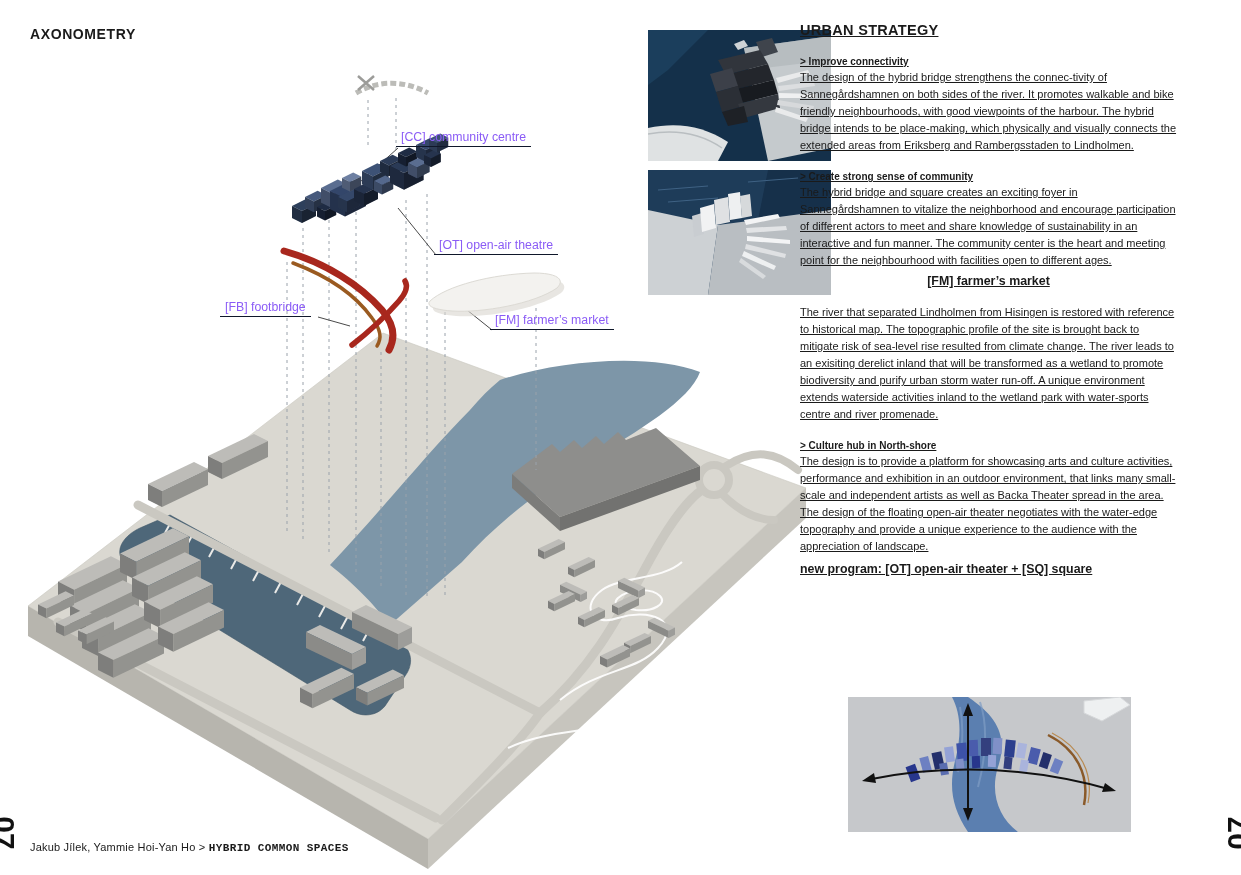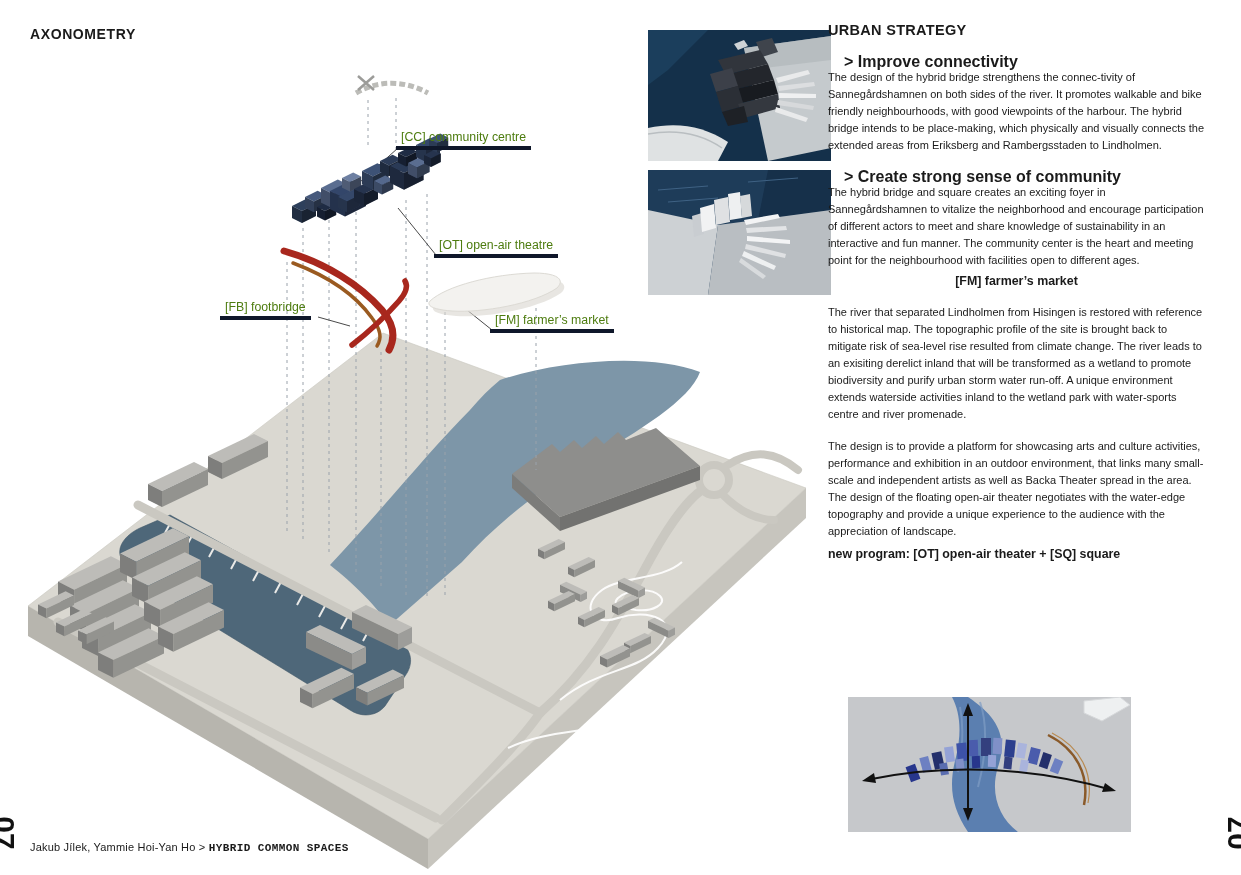--- a/index.html
+++ b/index.html
@@ -1,30 +1,30 @@
 <!DOCTYPE html>
 <html><head>
 <meta charset="utf-8">
 <style>
   html,body{margin:0;padding:0;background:#fff;}
   .page{position:relative;width:1241px;height:875px;background:#ffffff;overflow:hidden;
         font-family:"Liberation Sans",sans-serif;color:#1a1a1a;}
   .page-title{position:absolute;left:30px;top:26px;font-size:14px;font-weight:bold;
         letter-spacing:.6px;margin:0;}
   .axo{position:absolute;left:0;top:0;width:840px;height:875px;}
-  .axlabel{position:absolute;font-size:12.3px;line-height:14px;color:#4d7c0f;
-        border-bottom:4px solid #0f172a;padding:0 5px 2px 5px;background:transparent;white-space:nowrap;}
+  .axlabel{position:absolute;font-size:12.3px;line-height:14px;color:#8b5cf6;
+        border-bottom:1px solid #0f172a;padding:0 5px 2px 5px;background:transparent;white-space:nowrap;}
   .photo{position:absolute;overflow:hidden;}
   .photo svg{display:block;width:100%;height:100%;}
   .photo1{left:648px;top:30px;width:183px;height:131px;}
   .photo2{left:648px;top:170px;width:183px;height:125px;}
-  .strategy{position:absolute;left:828px;top:22px;width:377px;}
+  .strategy{position:absolute;left:800px;top:22px;width:377px;text-decoration:underline;}
   .strategy h2{font-size:14.5px;font-weight:bold;margin:0 0 16px 0;letter-spacing:.3px;}
   .sec{margin-bottom:15px;}
-  .sec .head{font-weight:bold;font-size:16px;line-height:15px;margin-left:16px;}
+  .sec .head{font-weight:bold;font-size:10px;line-height:15px;}
   .sec .body{font-size:11px;line-height:17px;}
   .sec .program{font-weight:bold;font-size:12.4px;line-height:15px;margin-top:7px;}
   .sec .program.center{text-align:center;margin-top:5px;}
   .render{position:absolute;left:848px;top:697px;width:283px;height:135px;overflow:hidden;}
   .render svg{display:block;width:100%;height:100%;}
   .footer{position:absolute;left:30px;top:841px;font-size:11px;letter-spacing:.2px;}
   .footer .project{font-weight:bold;letter-spacing:.4px;font-family:Liberation Mono, monospace;}
   .pageno{position:absolute;font-size:30px;font-weight:bold;color:#111;line-height:30px;}
   .pageno-left{left:-13px;top:818px;transform:rotate(90deg);}
   .pageno-right{right:-13px;top:818px;transform:rotate(-90deg);}
@@ -232,20 +232,21 @@
       <div class="head">&gt; Create strong sense of community</div>
       <div class="body">The hybrid bridge and square creates an exciting foyer in Sannegårdshamnen to vitalize the neighborhood and encourage participation of different actors to meet and share knowledge of sustainability in an interactive and fun manner. The community center is the heart and meeting point for the neighbourhood with facilities open to different ages.</div>
       <div class="program center">[FM] farmer’s market</div>
     </section>
 
     <section class="sec">
       <div class="body">The river that separated Lindholmen from Hisingen is restored with reference to historical map. The topographic profile of the site is brought back to mitigate risk of sea-level rise resulted from climate change. The river leads to an exisiting derelict inland that will be transformed as a wetland to promote biodiversity and purify urban storm water run-off. A unique environment extends waterside activities inland to the wetland park with water-sports centre and river promenade.</div>
     </section>
 
     <section class="sec">
+      <div class="head">&gt; Culture hub in North-shore</div>
       <div class="body">The design is to provide a platform for showcasing arts and culture activities, performance and exhibition in an outdoor environment, that links many small-scale and independent artists as well as Backa Theater spread in the area. The design of the floating open-air theater negotiates with the water-edge topography and provide a unique experience to the audience with the appreciation of landscape.</div>
       <div class="program">new program: [OT] open-air theater + [SQ] square</div>
     </section>
   </aside>
 
   <div class="render">
     <svg viewBox="0 0 283 135">
       <rect width="283" height="135" fill="#c6c8cb"></rect>
       <path d="M 104,0 C 112,15 114,35 108,60 C 100,90 104,110 120,135 L 170,135 C 150,120 142,95 150,70 C 160,40 150,20 120,0 Z" fill="#5b7fb0"></path>
       <path d="M 112,10 C 116,30 114,55 110,75 M 132,5 C 140,28 138,60 130,90" stroke="#7f9cc4" stroke-width="2" fill="none" opacity=".7"></path>

